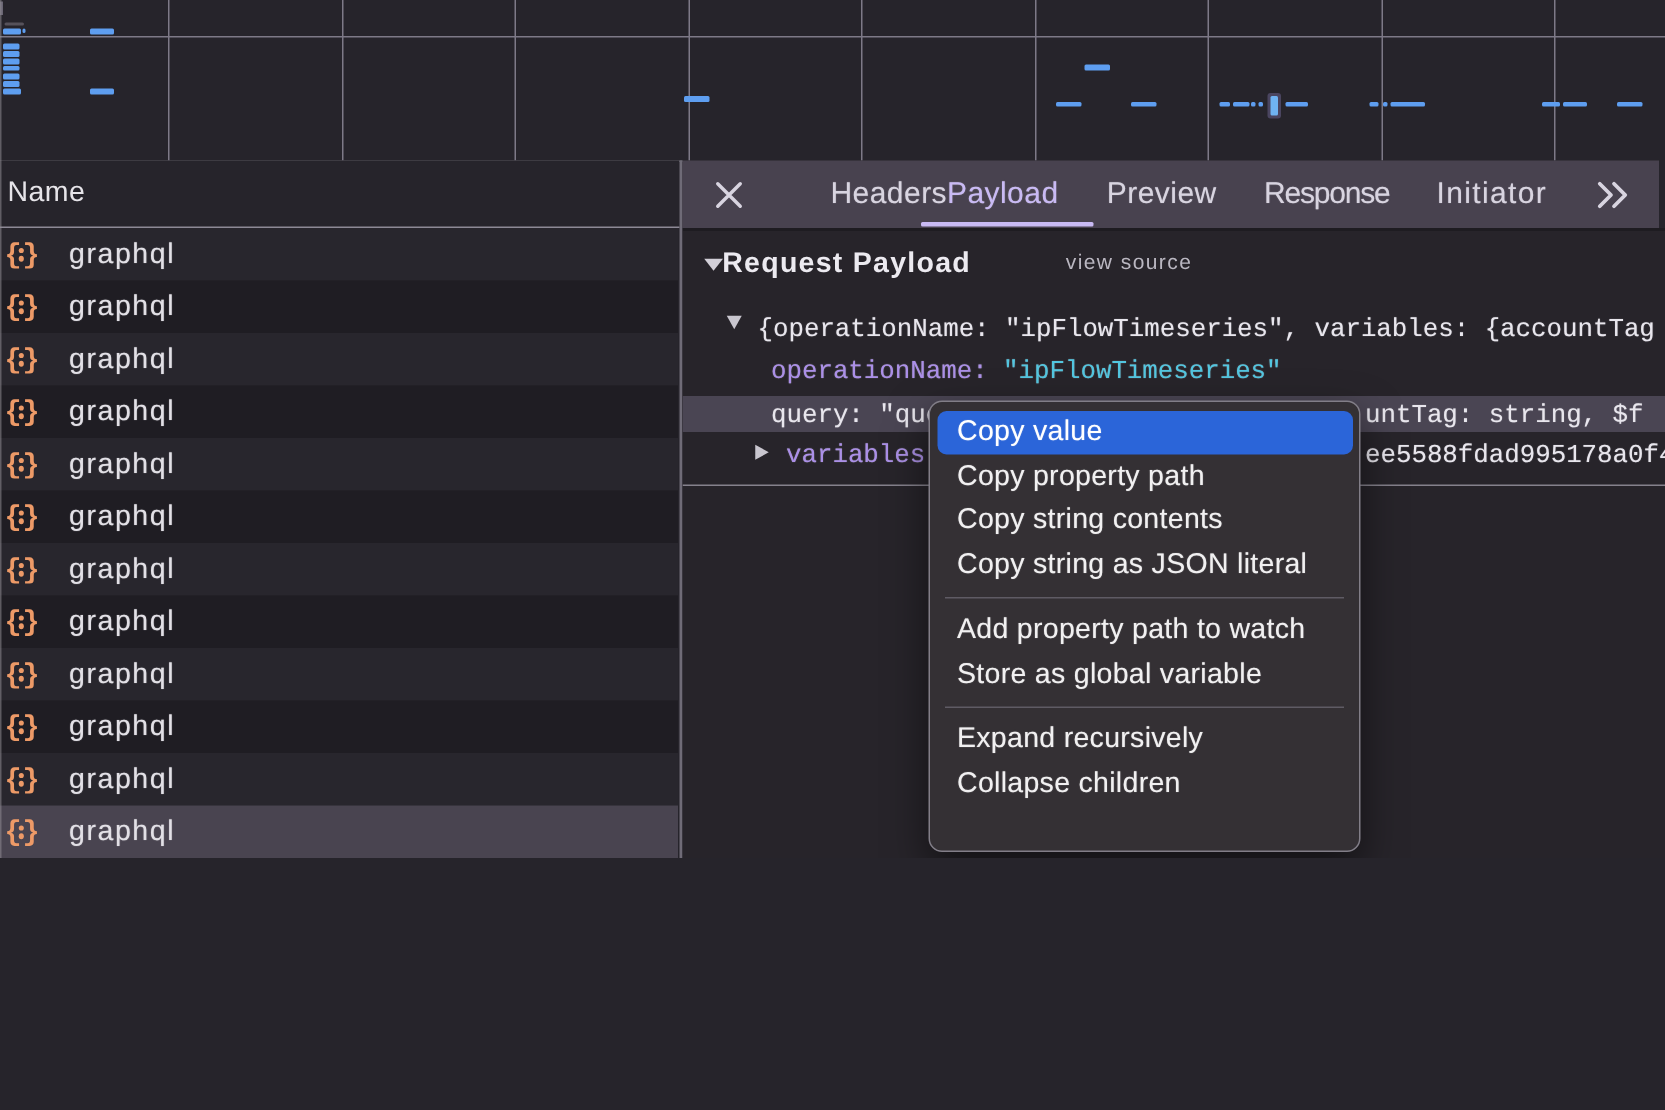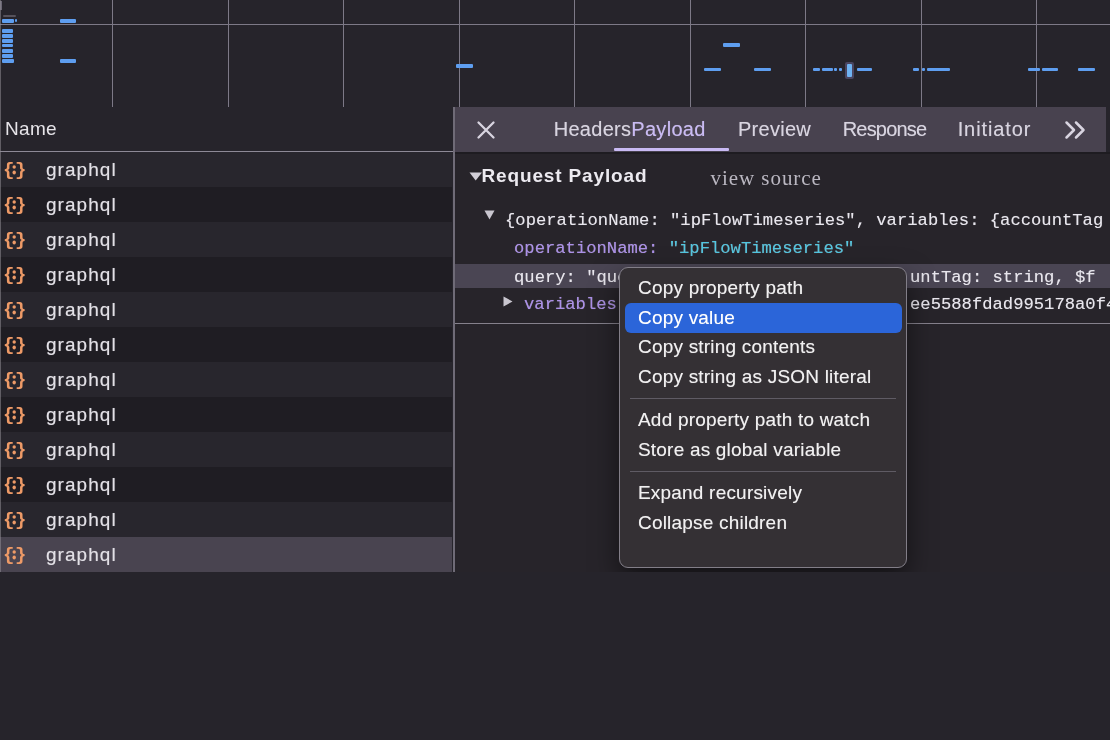--- a/index.html
+++ b/index.html
@@ -183,41 +183,41 @@
 <svg class="abs" style="left:608px;top:13px;" width="26" height="20" viewBox="0 0 26 20">
         <path d="M3.5 2.5 L11 10 L3.5 17.5 M13 2.5 L20.5 10 L13 17.5" stroke="#d8d4e0" stroke-width="2.5" fill="none" stroke-linecap="round" stroke-linejoin="round"></path>
       </svg>
 <div class="abs" style="left:159px;top:41px;width:115px;height:2.5px;background:#c9baf4;border-radius:1px;"></div>
 </div>
 <div class="abs" style="left:454.5px;top:152px;width:655.5px;height:530px;background:#27242a;overflow:hidden;box-shadow:inset 0 2px 0 #1e1c21;text-align:center;">
 <svg class="abs" style="left:14px;top:20px;" width="14" height="9" viewBox="0 0 14 9">
         <path d="M0.5 0.5 L13 0.5 L6.7 8.5 Z" fill="#d2cfd8"></path>
       </svg>
 <div class="abs" style="left:27px;top:13px;color:#eceaf0;font-size:19px;font-weight:bold;letter-spacing:.85px;">Request Payload</div>
-<div class="abs" style="left:256px;top:14px;color:#bab7c1;font-size:21px;letter-spacing:.95px;font-family:Liberation Serif, serif;">view source</div>
+<div class="abs" style="left:256px;top:14px;color:#bab7c1;font-size:14px;letter-spacing:.95px;">view source</div>
 <div class="abs" style="left:0;top:111.5px;width:656px;height:24px;background:#4a4553;"></div>
 <div class="gl" style="left:0;top:171px;width:656px;height:1px;background:#85818c;"></div>
 <svg class="abs" style="left:29.5px;top:57.5px;" width="11" height="10" viewBox="0 0 11 10">
         <path d="M0.5 0.5 L10.5 0.5 L5.5 9.5 Z" fill="#c9c6cf"></path>
       </svg>
 <div class="mono abs" style="left:50.5px;top:59px;color:#e8e6ed;">{operationName: "ipFlowTimeseries", variables: {accountTag</div>
 <div class="mono abs" style="left:59.5px;top:87px;"><span style="color:#ab8fe8;">operationName: </span><span style="color:#52c6e0;">"ipFlowTimeseries"</span></div>
 <div class="mono abs" style="left:59.5px;top:116px;color:#e8e6ed;">query: "query ipFlowTimeseries($accoun</div>
 <svg class="abs" style="left:48.5px;top:144px;" width="10" height="11" viewBox="0 0 10 11">
         <path d="M0.5 0.5 L9.5 5.5 L0.5 10.5 Z" fill="#c9c6cf"></path>
       </svg>
 <div class="mono abs" style="left:69.5px;top:143px;"><span style="color:#ab8fe8;">variables: </span><span style="color:#e8e6ed;">{accountTag: "a1b2c3d4e5f</span></div>
 <div class="mono abs" style="left:455.5px;top:116px;color:#e8e6ed;">untTag: string, $f</div>
 <div class="mono abs" style="left:455.5px;top:143px;color:#e8e6ed;">ee5588fdad995178a0f4b</div>
 </div>
 <div class="gl" style="left:0;top:682px;width:1110px;height:1px;background:#8b8794;"></div>
 <div class="abs" style="left:0;top:737.5px;width:1110px;height:2.5px;background:#d9d9d9;"></div>
 <div class="abs" style="left:619px;top:267px;width:288px;height:301px;background:#343034;border:1px solid #827e88;border-radius:9px;box-shadow:0 12px 28px rgba(0,0,0,.5);box-sizing:border-box;padding-top:5.5px;">
+<div class="mi" style="margin:0 4.5px;background:#2b65d9;border-radius:6px;padding-left:13.5px;color:#ffffff;">Copy value</div>
 <div class="mi">Copy property path</div>
-<div class="mi" style="margin:0 4.5px;background:#2b65d9;border-radius:6px;padding-left:13.5px;color:#ffffff;">Copy value</div>
 <div class="mi">Copy string contents</div>
 <div class="mi">Copy string as JSON literal</div>
 <div style="height:1px;background:#5f5b64;margin:6.5px 10px;"></div>
 <div class="mi">Add property path to watch</div>
 <div class="mi">Store as global variable</div>
 <div style="height:1px;background:#5f5b64;margin:6.5px 10px;"></div>
 <div class="mi">Expand recursively</div>
 <div class="mi">Collapse children</div>
 </div>
 <div class="abs" style="left:0;top:0;width:1px;height:740px;background:#8f8c93;opacity:.55;"></div>

